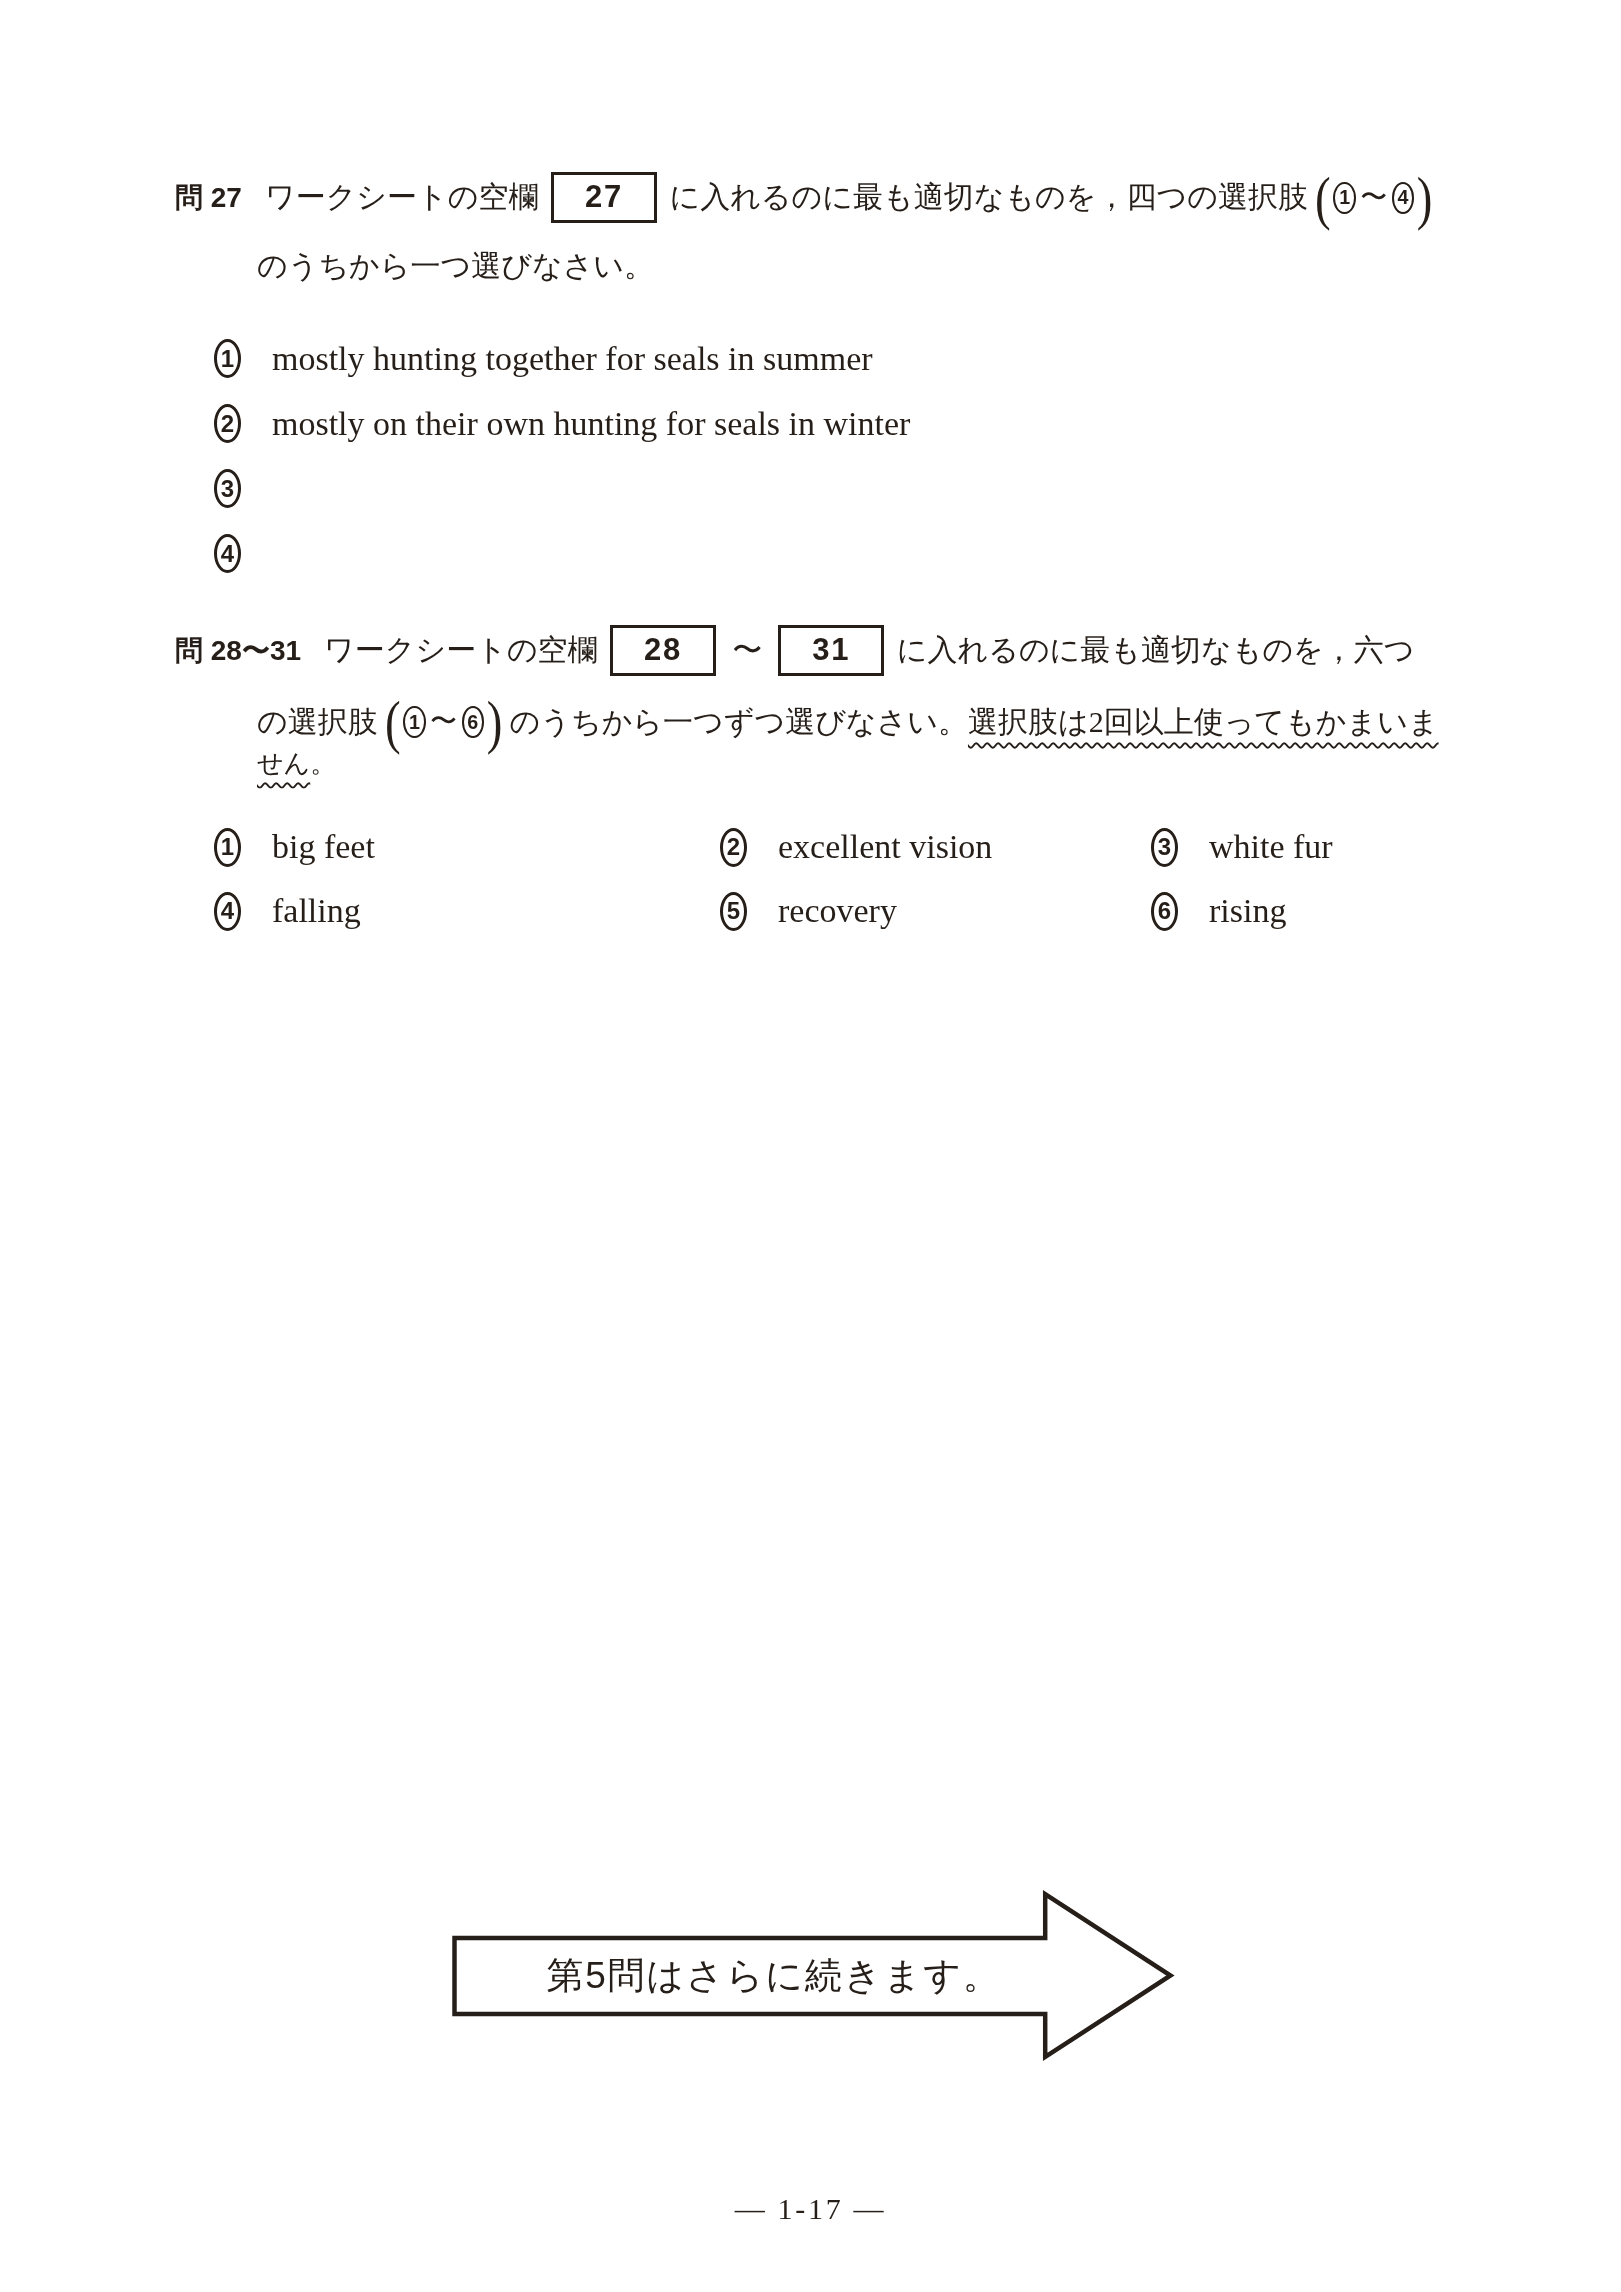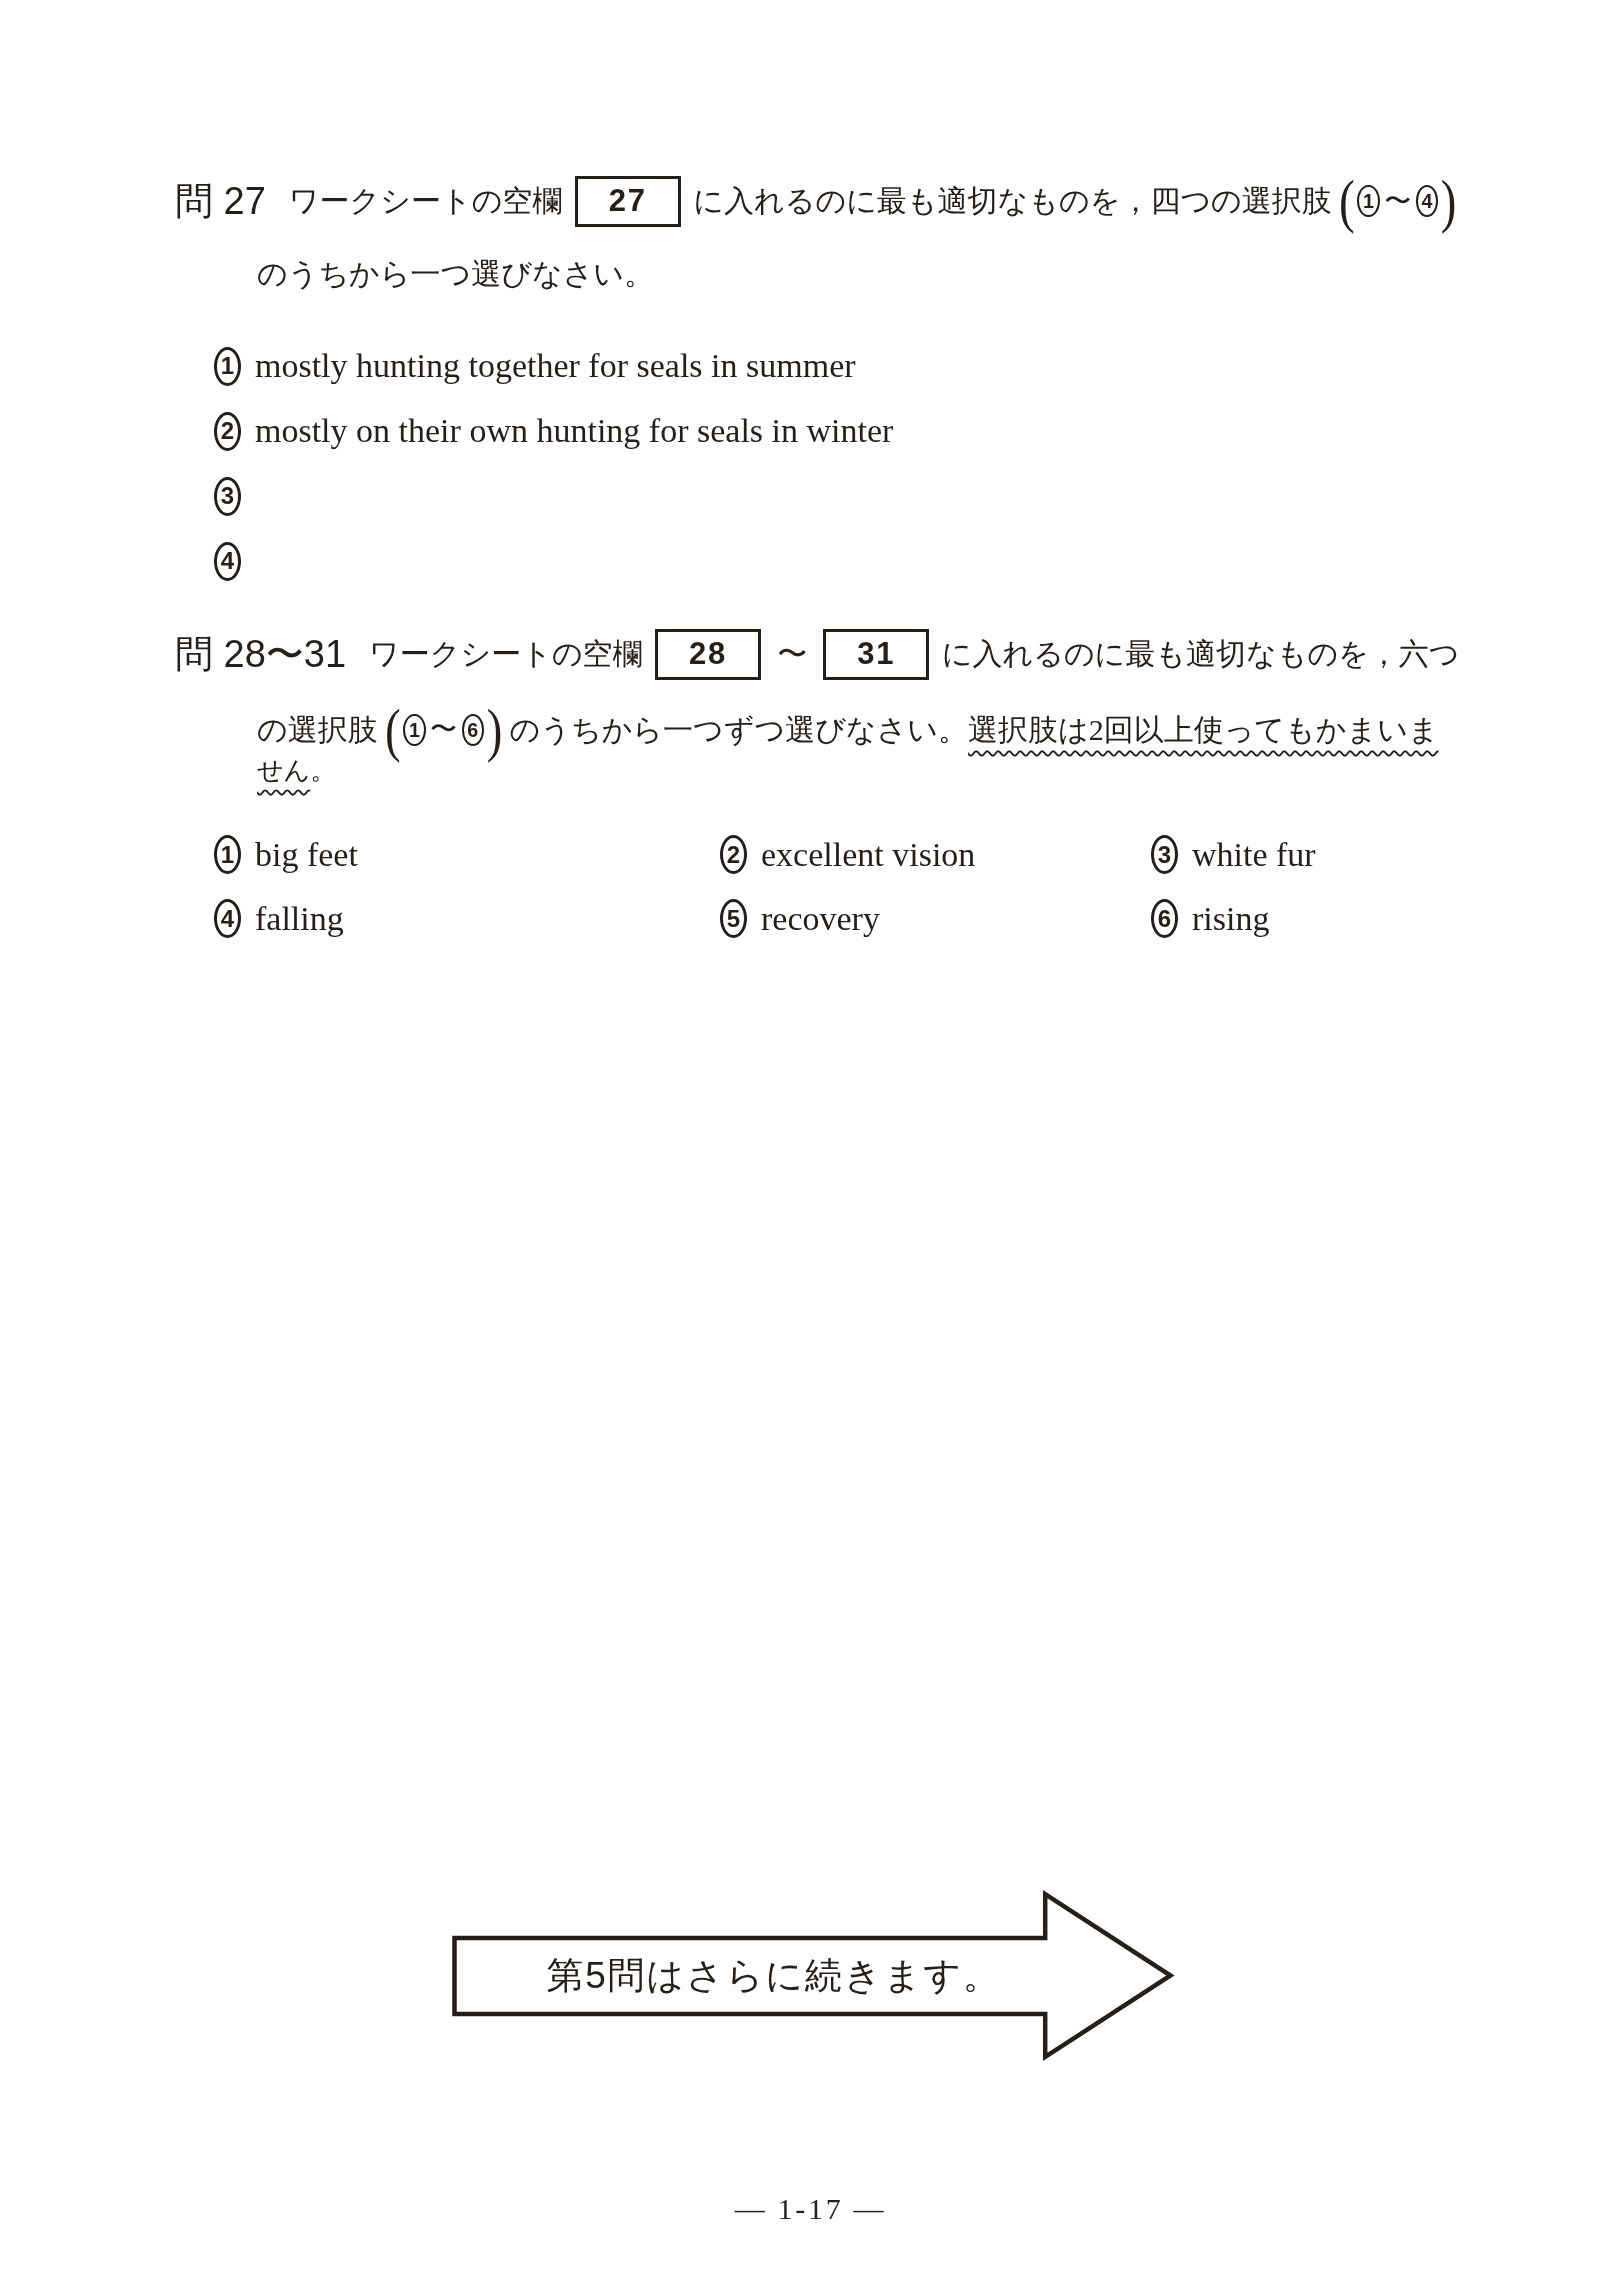--- a/index.html
+++ b/index.html
@@ -15,22 +15,22 @@
   }
   
   .qsection { position: absolute; left: 175px; }
   #q27 { top: 172px; width: 1325px; }
   #q28 { top: 625px; width: 1361px; }
 
   .qline { display: flex; align-items: center; font-size: 30px; line-height: 1.55; }
   .j { font-family: "Liberation Serif", "DejaVu Serif", serif; }
   .qlabel {
     font-family: "Liberation Sans", "DejaVu Sans", sans-serif;
-    font-weight: 400;
-    font-size: 38px;
+    font-weight: 700;
+    font-size: 28px;
     margin-right: 23px;
     white-space: nowrap;
   }
   .numbox {
     display: inline-flex;
     align-items: center;
     justify-content: center;
     width: 106px;
     height: 51px;
     border: 3.6px solid #261e18;
@@ -83,21 +83,21 @@
     text-decoration-style: wavy;
     text-decoration-thickness: 1.8px;
     text-underline-offset: 9.9px;
     text-decoration-skip-ink: none;
   }
 
   
   .opts { margin-top: 52px; margin-left: 39px; }
   .opt { display: flex; align-items: center; margin-bottom: 26px; }
   .opt .etext {
-    margin-left: 14px;
+    margin-left: 31px;
     font-size: 34px;
     line-height: 1;
     white-space: nowrap;
   }
   .optgrid {
     margin-top: 47px;
     margin-left: 39px;
     display: grid;
     grid-template-columns: 506px 431px auto;
     row-gap: 25px;

